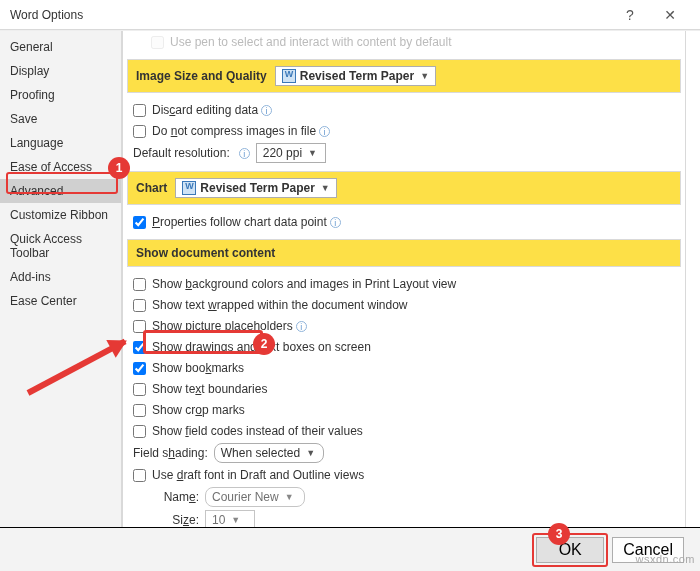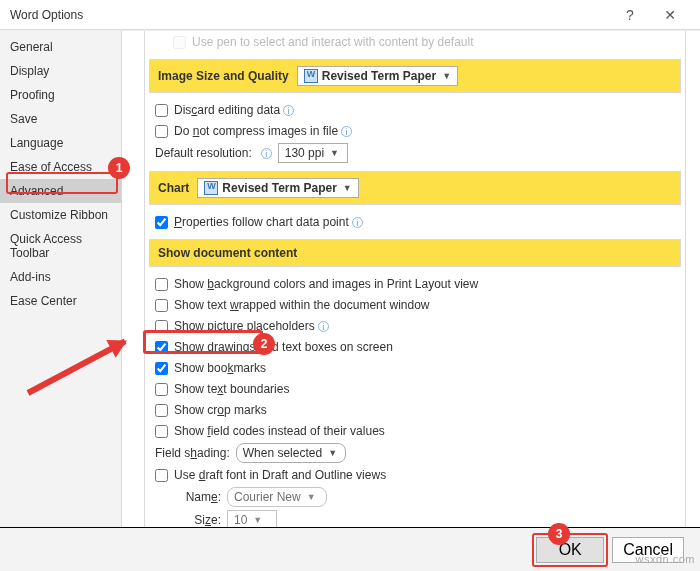--- a/index.html
+++ b/index.html
@@ -69,21 +69,21 @@
     pointer-events: none;
   }
   .content {
     flex: 1;
     position: relative;
     overflow: hidden;
     background: #fff;
   }
   .panel {
     position: absolute;
-    left: 22px;
+    left: 0;
     right: 14px;
     top: -10px;
     border: 1px solid #d9d9d9;
     padding: 8px 10px;
     overflow-y: scroll;
     height: 518px;
   }
   .row { display: flex; align-items: center; margin: 3px 0; min-height: 18px; }
   .row input[type=checkbox] { margin: 0 6px 0 0; }
   .sec-head {
@@ -258,21 +258,21 @@
       </div>
       <div class="row">
         <input type="checkbox" style="">
         <span>Do <u class="ul">n</u>ot compress images in file</span>
         <span class="info-icon">i</span>
       </div>
       <div class="row">
         <span class="label-inline">Default resolution:</span>
         <span class="info-icon" style="margin-right:6px;">i</span>
         <span class="dropdown" style="min-width:70px;">
-          <span>130 ppi</span>
+          <span>220 ppi</span>
           <span class="caret">▼</span>
         </span>
       </div>
 
       <div class="sec-head">
         <span>Chart</span>
         <span class="dropdown">
           <span class="doc-icon"></span>
           <span>Revised Term Paper</span>
           <span class="caret">▼</span>

